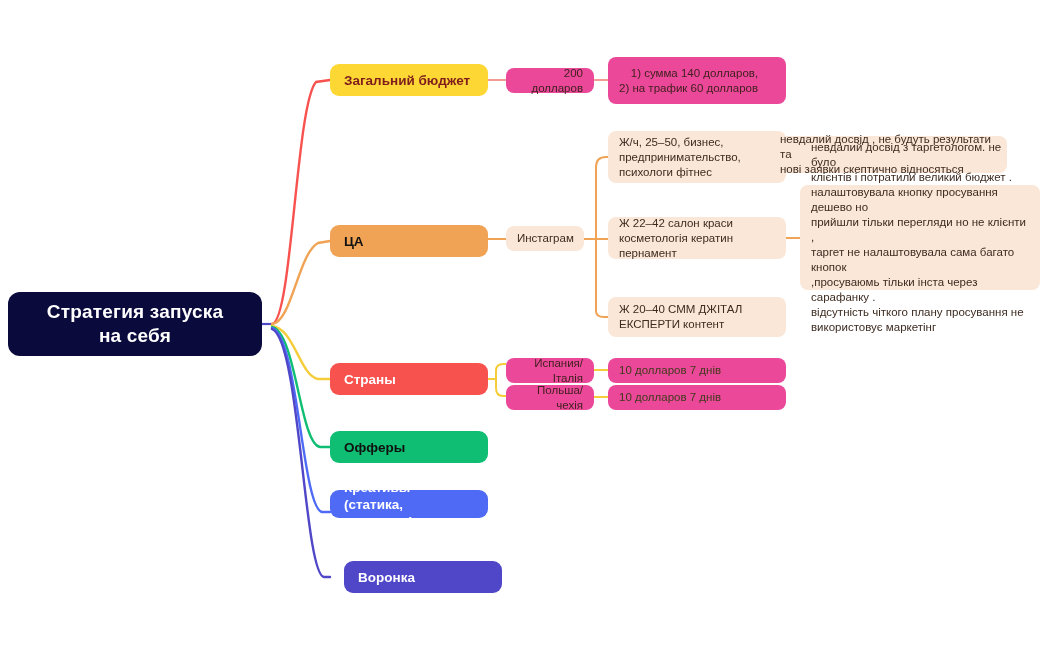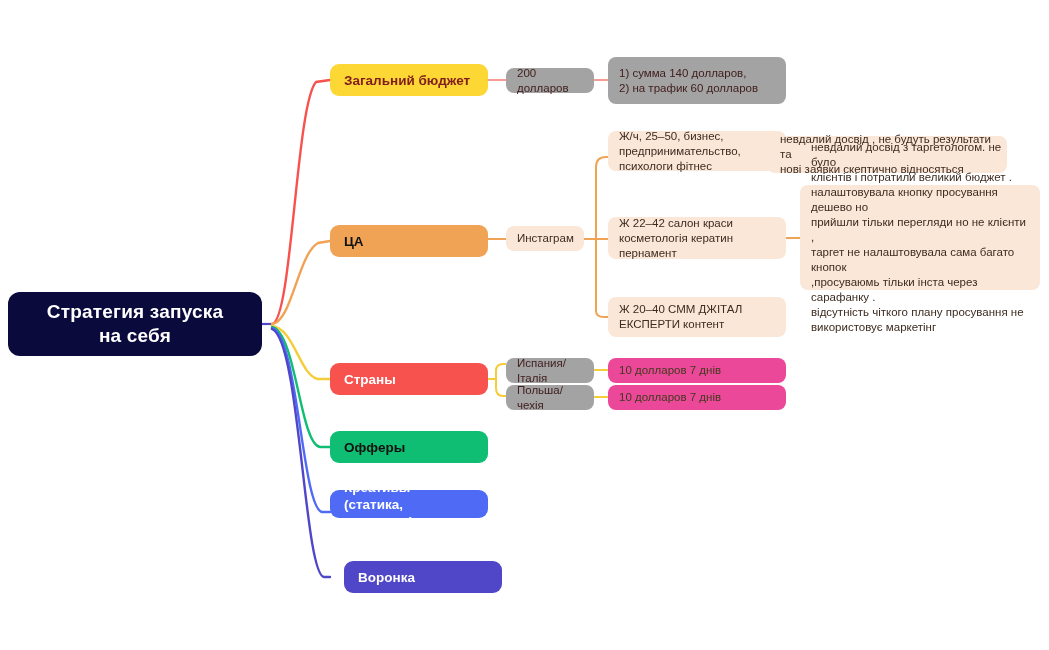--- a/index.html
+++ b/index.html
@@ -84,33 +84,33 @@
   
   .leaf {
     border-radius: 8px;
     padding: 7px 11px;
   }
   .leaf .txt {
     font-size: 11.5px;
     line-height: 15px;
     color: #3d2b20;
   }
-  .pink   { background: #a3a3a3; }
+  .pink   { background: #ec4899; text-align: right; }
   .pink .txt { color: #41201f; }
   .peach  { background: #fae7d8; }
   .cream  { background: #ec4899; }
   .cream .txt { color: #3f3a1c; }
 
   
   .n-budget-200 { left: 506px; top: 68px;  width: 88px;  height: 25px; }
   .n-budget-det { left: 608px; top: 57px;  width: 178px; height: 47px; }
 
   
   .n-insta      { left: 506px; top: 226px; width: 78px;  height: 25px; }
-  .n-ca1        { left: 608px; top: 131px; width: 178px; height: 40px; }
+  .n-ca1        { left: 608px; top: 131px; width: 178px; height: 52px; }
   .n-ca1-note   { left: 767px; top: 136px; width: 240px; height: 37px; padding-left: 13px; }
   .n-ca2        { left: 608px; top: 217px; width: 178px; height: 42px; }
   .n-ca2-note   { left: 800px; top: 185px; width: 240px; height: 105px; }
   .n-ca3        { left: 608px; top: 297px; width: 178px; height: 40px; }
 
   
   .n-c1         { left: 506px; top: 358px; width: 88px;  height: 25px; }
   .n-c1-det     { left: 608px; top: 358px; width: 178px; height: 25px; }
   .n-c2         { left: 506px; top: 385px; width: 88px;  height: 25px; }
   .n-c2-det     { left: 608px; top: 385px; width: 178px; height: 25px; }

